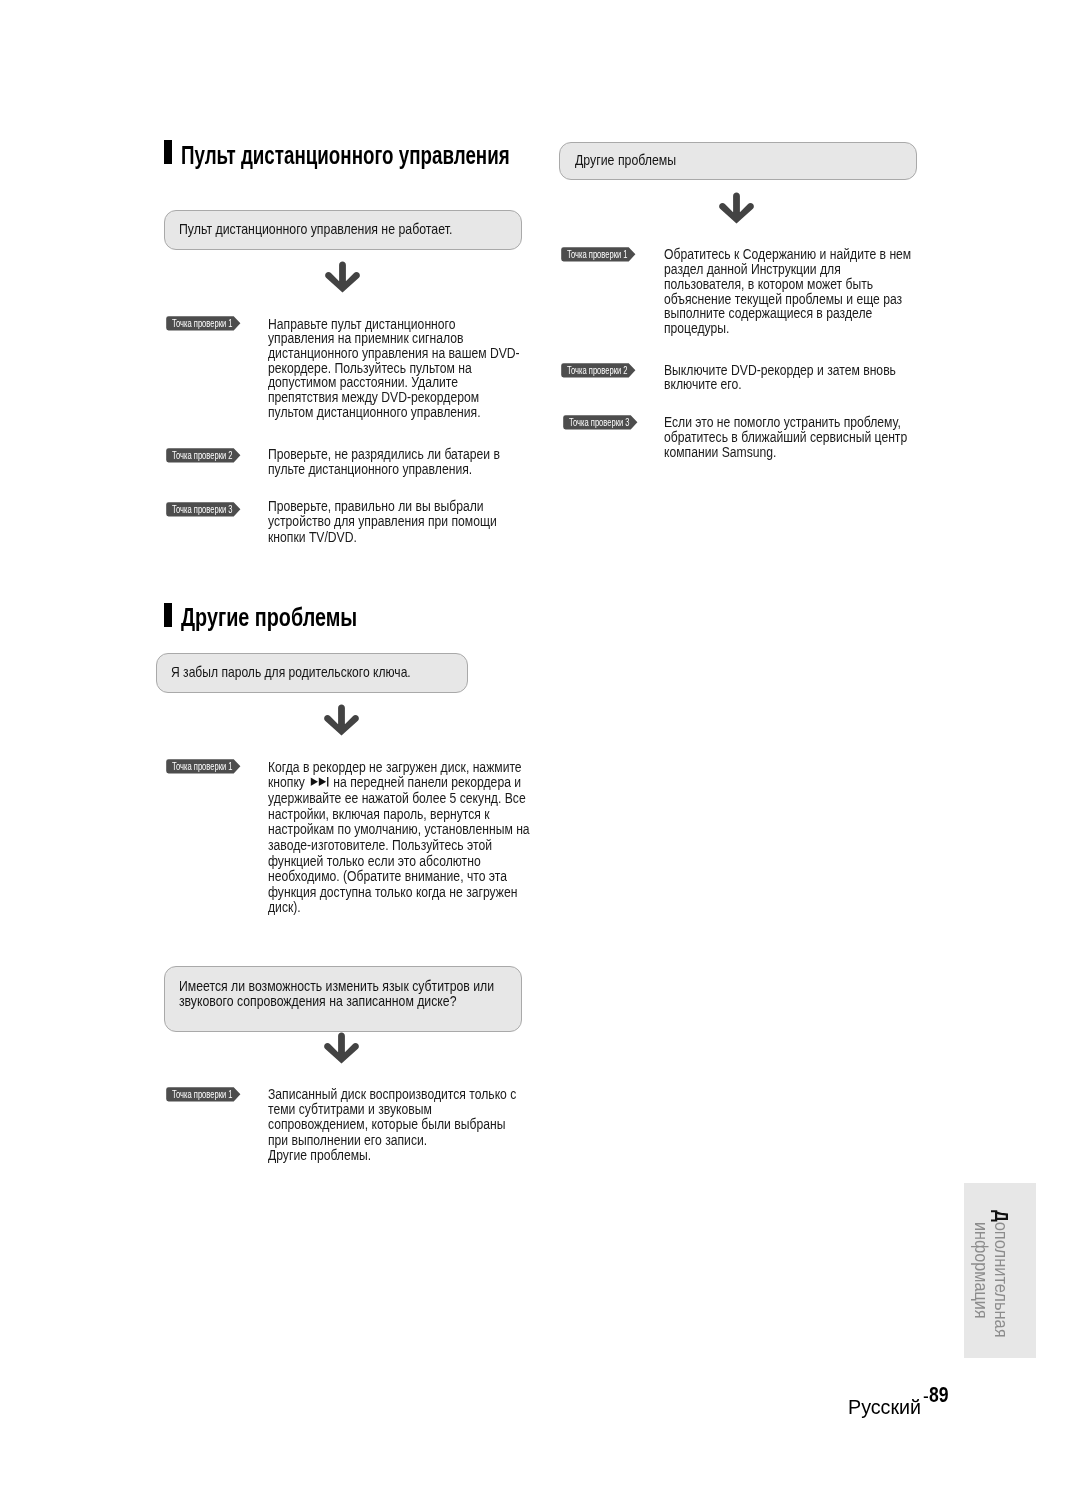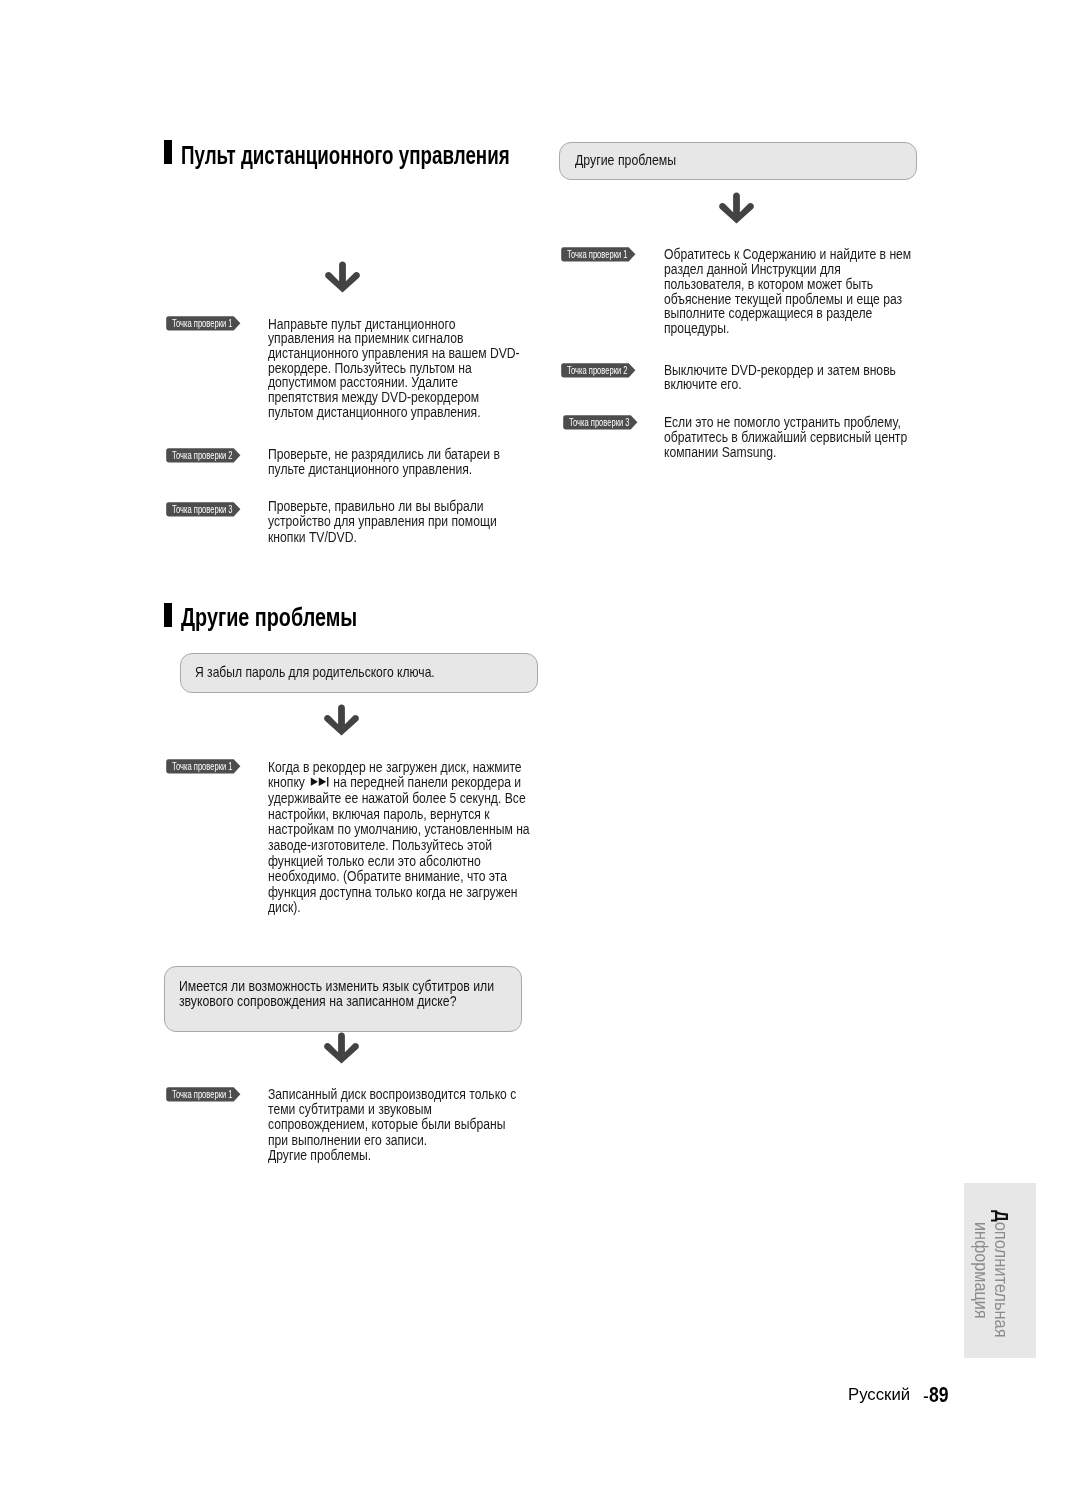--- a/index.html
+++ b/index.html
@@ -37,35 +37,38 @@
   .sidetab-inner{position:absolute;display:block;white-space:nowrap;font-size:19.2px;line-height:19.2px;
                  color:#8c8c8c;transform:rotate(90deg) scaleX(0.79);transform-origin:0 0;}
   .st-lead{font-weight:bold;color:#111111;font-size:19.2px;}
 
   .skip-ico{display:inline-block;width:20.7px;height:9.6px;line-height:9.6px;vertical-align:0.5px;
             margin:0 1.3px 0 2.9px;}
   .skip-ico svg{display:block;}
 
   
   .footer{position:absolute;color:#000;white-space:nowrap;}
-  .f-lang{position:absolute;display:block;left:0;top:0;font-size:17px;line-height:20.3px;
+  .f-lang{position:absolute;display:block;left:0;top:12px;font-size:20px;line-height:20.3px;
           transform:scaleX(0.985);transform-origin:0 0;}
   .f-sep{position:absolute;display:block;left:75.4px;top:0.6px;font-size:20.3px;line-height:20.3px;
          transform:scaleX(0.85);transform-origin:0 0;}
   .f-num{position:absolute;display:block;left:81.6px;top:-1.3px;font-size:21.8px;line-height:21.8px;
          font-weight:bold;transform:scaleX(0.808);transform-origin:0 0;}
 </style>
 </head>
 <body>
 
 <div class="page">
 
   <div class="sec-head" style="left:164px;top:140px;">
     <span class="sec-bar"></span>
     <span class="sec-title">Пульт дистанционного управления</span>
+  </div>
+  <div class="qbox" style="left:164px;top:209.5px;width:358px;height:40px;">
+    <span class="qtext" style="left:14.3px;top:10.8px;transform:scaleX(0.822);">Пульт дистанционного управления не работает.</span>
   </div>
   <svg class="arrow" style="left:324.6px;top:261.3px;" width="35" height="32" viewBox="0 0 35 32">
       <path d="M17.5 0.6 C19.4 0.6 20.9 2.1 20.9 4.0 L20.9 20.2 L29.1 12.0 C30.4 10.7 32.6 10.7 33.9 12.0 C35.2 13.3 35.2 15.5 33.9 16.8 L17.5 31.4 L1.1 16.8 C-0.2 15.5 -0.2 13.3 1.1 12.0 C2.4 10.7 4.6 10.7 5.9 12.0 L14.1 20.2 L14.1 4.0 C14.1 2.1 15.6 0.6 17.5 0.6 Z" fill="#434343"></path>
     </svg>
   <div class="badge" style="left:166.3px;top:315.9px;">
     <svg width="76" height="15" viewBox="0 0 76 15" style="position:absolute;left:0;top:0;">
         <path d="M2.6 0.2 H67.7 L74.4 7.3 L67.7 14.5 H2.6 A2.4 2.4 0 0 1 0.2 12.1 V2.6 A2.4 2.4 0 0 1 2.6 0.2 Z" fill="#4d4d4d"></path>
       </svg>
     <span class="badge-label">Точка проверки 1</span>
   </div>
@@ -82,21 +85,21 @@
         <path d="M2.6 0.2 H67.7 L74.4 7.3 L67.7 14.5 H2.6 A2.4 2.4 0 0 1 0.2 12.1 V2.6 A2.4 2.4 0 0 1 2.6 0.2 Z" fill="#4d4d4d"></path>
       </svg>
     <span class="badge-label">Точка проверки 3</span>
   </div>
   <div class="cp-text" style="left:268px;top:499.1px;line-height:15.25px;">Проверьте, правильно ли вы выбрали<br>устройство для управления при помощи<br>кнопки TV/DVD.</div>
 
   <div class="sec-head" style="left:164px;top:602.6px;">
     <span class="sec-bar"></span>
     <span class="sec-title" style="transform:scaleX(0.761);">Другие проблемы</span>
   </div>
-  <div class="qbox" style="left:180px;top:652.5px;width:358px;height:40px;">
+  <div class="qbox" style="left:156px;top:652.5px;width:312px;height:40px;">
     <span class="qtext" style="left:14.3px;top:10.8px;transform:scaleX(0.806);">Я забыл пароль для родительского ключа.</span>
   </div>
   <svg class="arrow" style="left:324.4px;top:704.3px;" width="35" height="32" viewBox="0 0 35 32">
       <path d="M17.5 0.6 C19.4 0.6 20.9 2.1 20.9 4.0 L20.9 20.2 L29.1 12.0 C30.4 10.7 32.6 10.7 33.9 12.0 C35.2 13.3 35.2 15.5 33.9 16.8 L17.5 31.4 L1.1 16.8 C-0.2 15.5 -0.2 13.3 1.1 12.0 C2.4 10.7 4.6 10.7 5.9 12.0 L14.1 20.2 L14.1 4.0 C14.1 2.1 15.6 0.6 17.5 0.6 Z" fill="#434343"></path>
     </svg>
   <div class="badge" style="left:166.3px;top:758.9px;">
     <svg width="76" height="15" viewBox="0 0 76 15" style="position:absolute;left:0;top:0;">
         <path d="M2.6 0.2 H67.7 L74.4 7.3 L67.7 14.5 H2.6 A2.4 2.4 0 0 1 0.2 12.1 V2.6 A2.4 2.4 0 0 1 2.6 0.2 Z" fill="#4d4d4d"></path>
       </svg>
     <span class="badge-label">Точка проверки 1</span>

